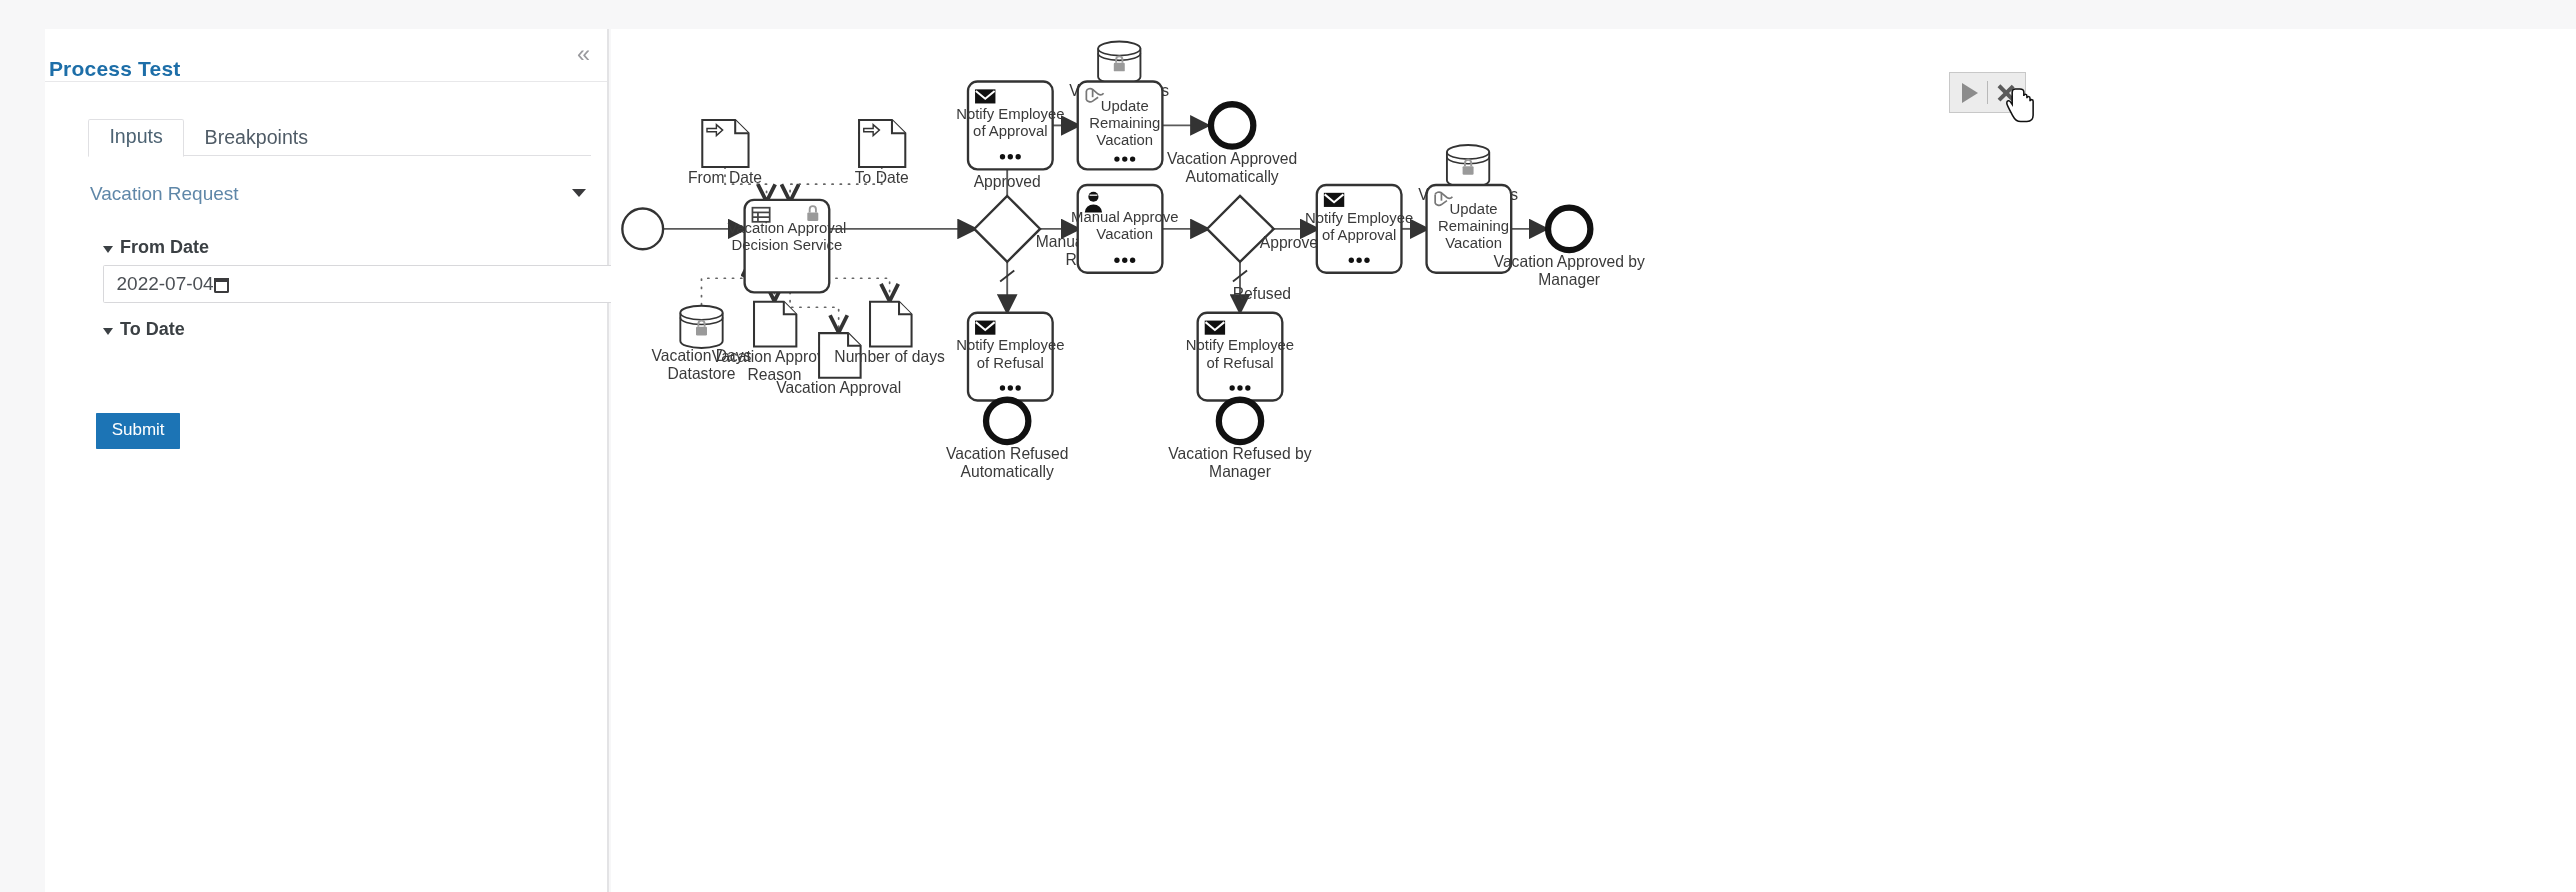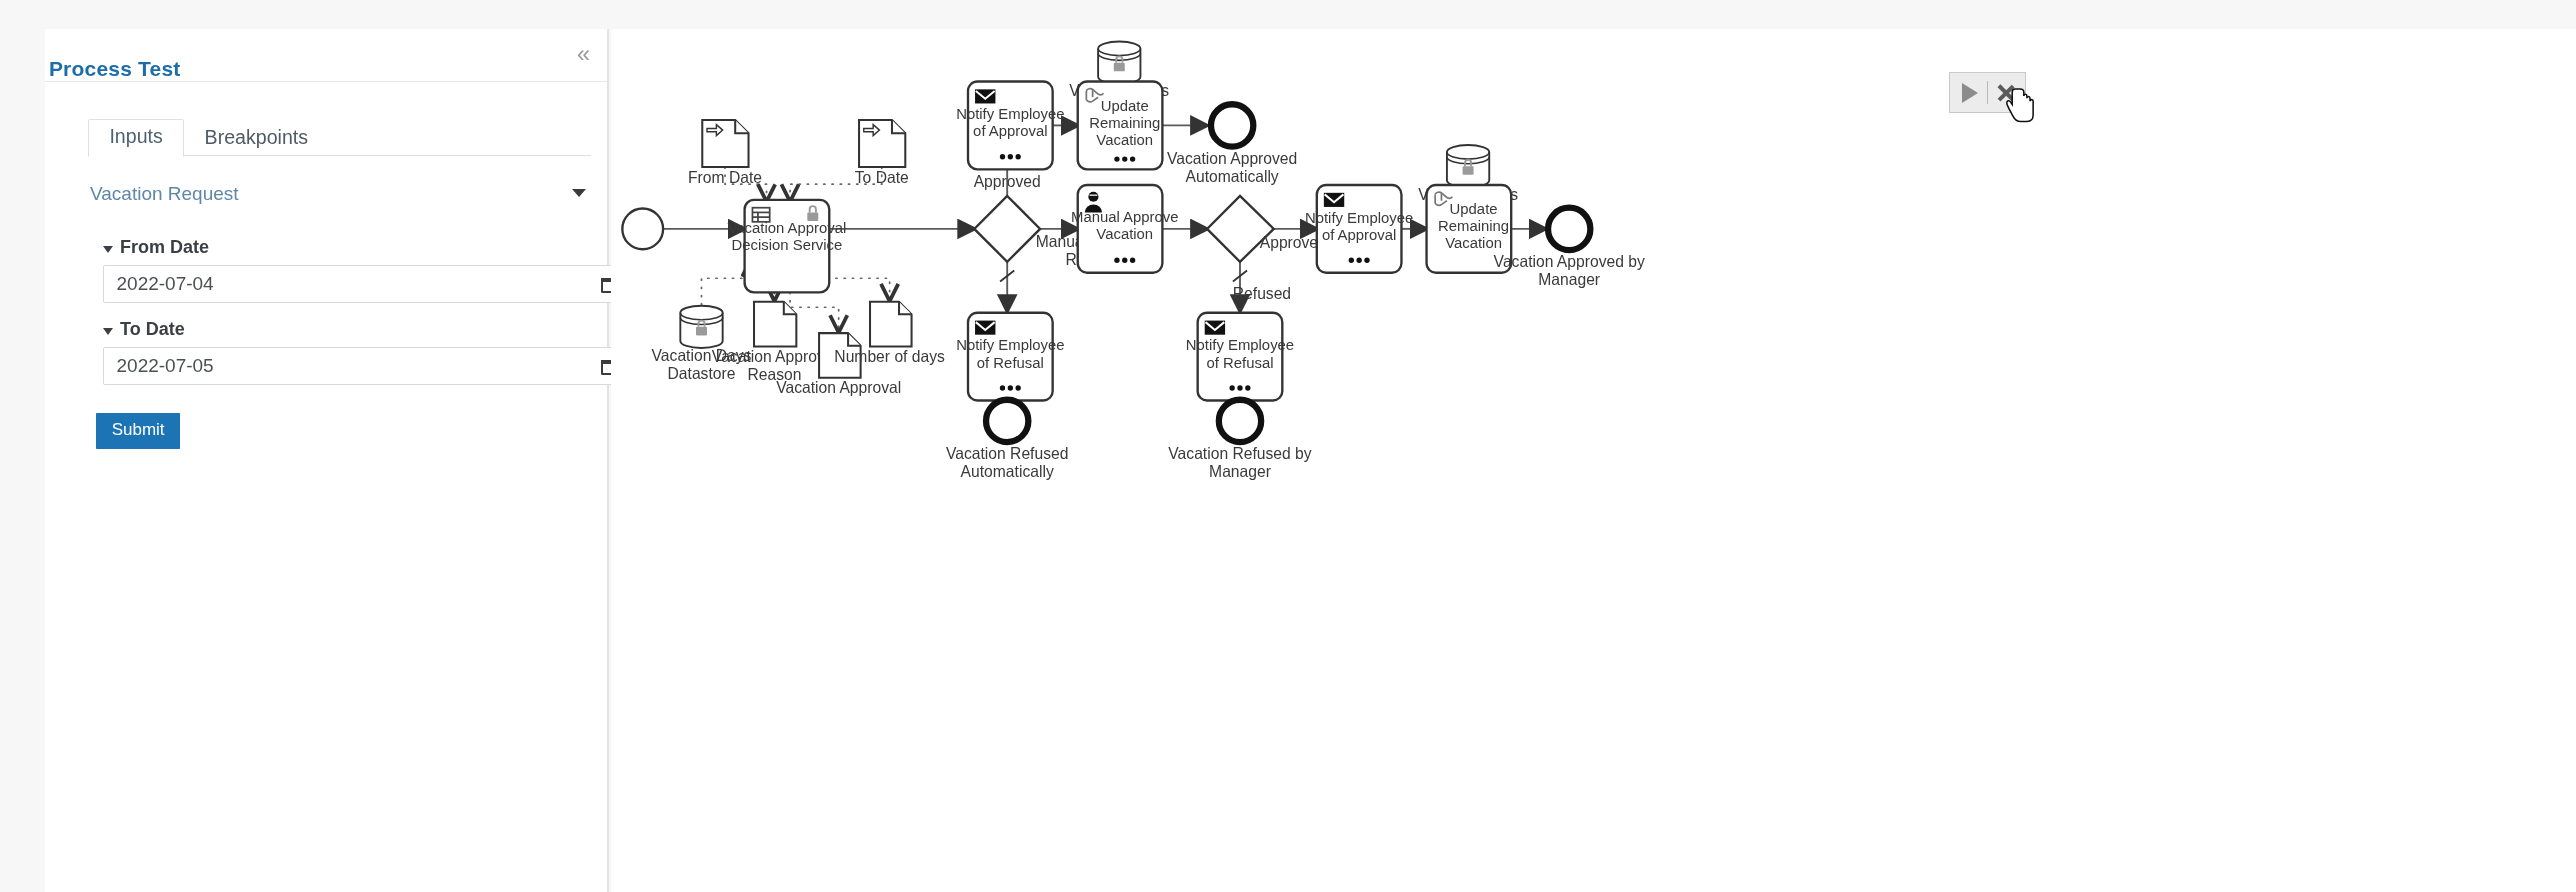--- a/index.html
+++ b/index.html
@@ -71,21 +71,21 @@
     display:flex;align-items:center;gap:7px;margin-bottom:7px;
   }
   .caret-small{
     display:inline-block;width:0;height:0;
     border-left:5.5px solid transparent;border-right:5.5px solid transparent;
     border-top:7px solid #3b4044;position:relative;top:1.6px;
   }
   .date-input{
     box-sizing:border-box;width:528px;height:38px;
     border:1.6px solid #d8d8db;background:#fff;border-radius:1.6px;
-    display:flex;align-items:center;justify-content:space-between;
+    display:flex;align-items:center;
     padding:0 12.5px 0 12.5px;cursor:text;
   }
   .date-value{font-size:19px;color:#4c5055;}
   .cal-icon{width:17px;height:19px;position:relative;}
   .cal-icon::before{
     content:"";position:absolute;left:0;top:3.1px;width:15.7px;height:15px;
     border:2.4px solid #3b3b3d;border-radius:1.6px;box-sizing:border-box;
   }
   .cal-icon::after{
     content:"";position:absolute;left:0;top:3.1px;width:15.7px;height:4.7px;
@@ -160,24 +160,20 @@
       <span class="date-value">2022-07-04</span>
       <span class="cal-icon"></span>
     </div>
   </div>
 
   <div class="field-group" style="top:290px;">
     <div class="field-label">
       <span class="caret-small"></span>
       <span>To Date</span>
     </div>
-    <div class="date-input">
-      <span class="date-value">2022-07-05</span>
-      <span class="cal-icon"></span>
-    </div>
   </div>
 
   <button id="submit-button">Submit</button>
 </div>
 
 <div id="canvas">
 
   <svg id="diagram" viewBox="0 0 2506 1101">
     <defs>
       <marker id="arw" markerWidth="11" markerHeight="11" refX="9" refY="5.5" orient="auto">

